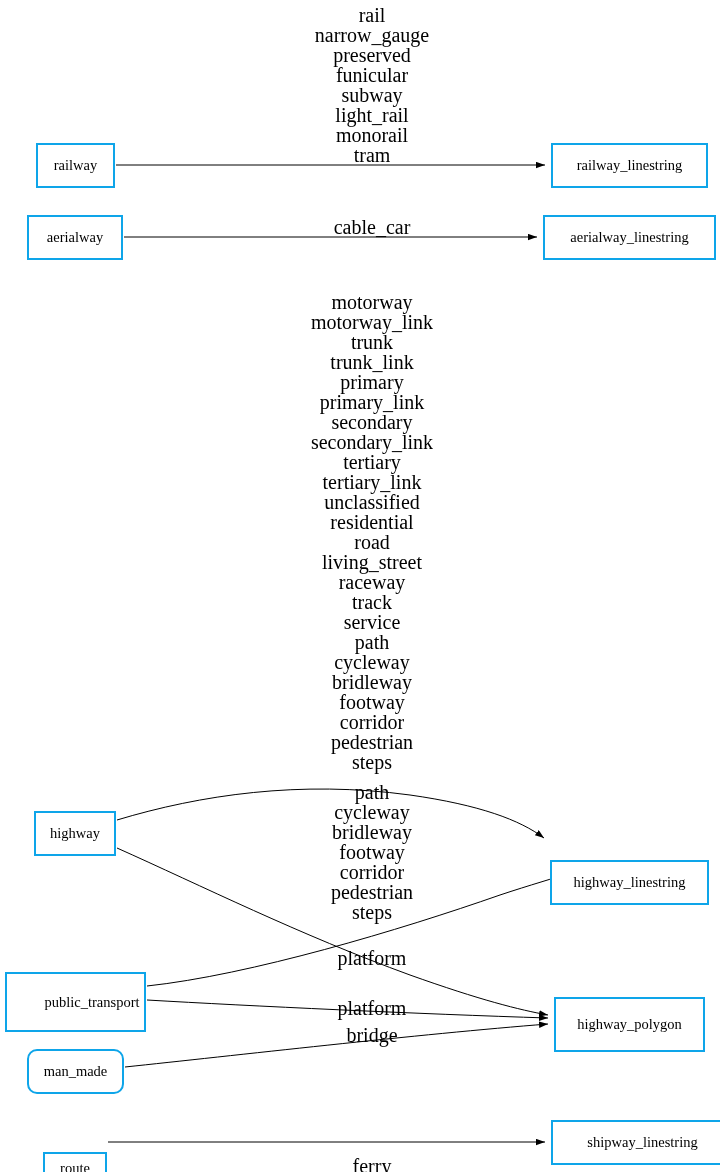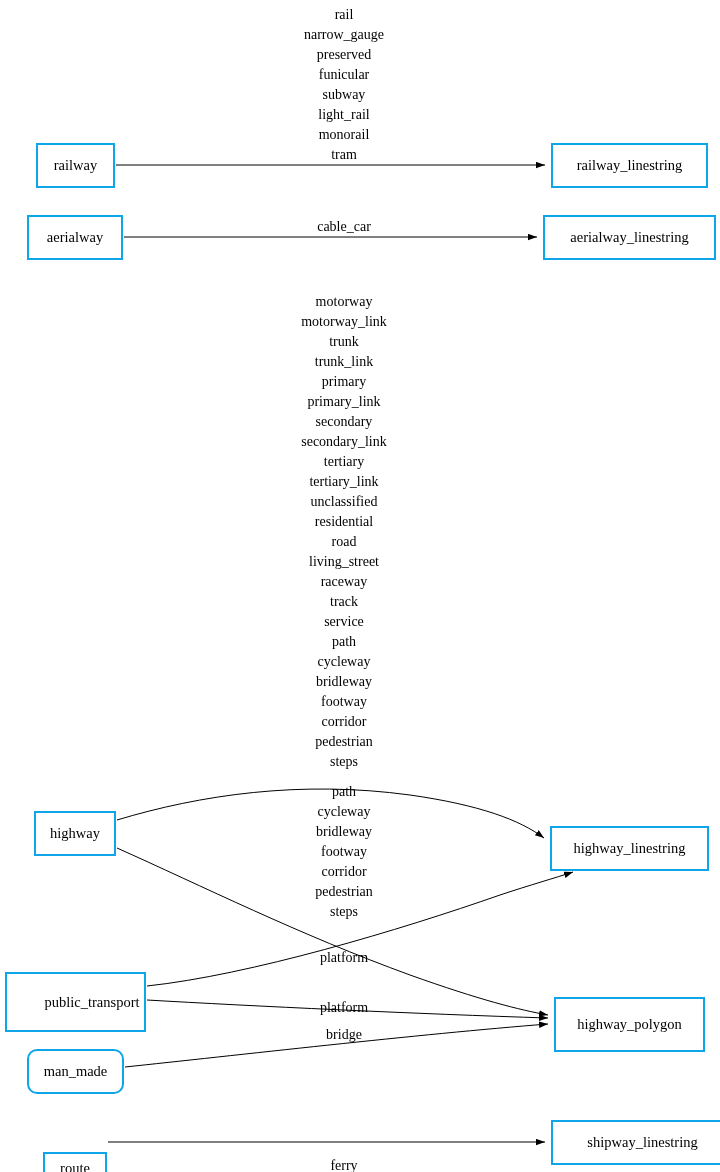--- a/index.html
+++ b/index.html
@@ -29,25 +29,26 @@
     background: #ffffff;
     display: flex;
     align-items: center;
     justify-content: center;
     font-size: 14.5px;
     line-height: 1;
     white-space: nowrap;
   }
   .edge-label {
     position: absolute;
-    font-size: 14px;
+    font-size: 20px;
     line-height: 20px;
     text-align: center;
     white-space: pre;
     transform: translateX(-50%);
+    margin-left: 28px;
   }
 </style>
 </head>
 <body>
 
 <div id="canvas">
 
   <svg class="edges" viewBox="0 0 720 1172">
     <defs>
       <marker id="arrow" markerWidth="10" markerHeight="10" refX="9" refY="3.2" orient="auto" markerUnits="userSpaceOnUse">
@@ -65,21 +66,21 @@
         <path d="M108,1142 L545,1142" marker-end="url(#arrow)"></path>
       </g>
   </svg>
 
   <div id="node-layer">
       <div class="node" style="left: 36px; top: 143px; width: 79px; height: 45px;">railway</div>
       <div class="node" style="left: 551px; top: 143px; width: 157px; height: 45px;">railway_linestring</div>
       <div class="node" style="left: 27px; top: 215px; width: 96px; height: 45px;">aerialway</div>
       <div class="node" style="left: 543px; top: 215px; width: 173px; height: 45px;">aerialway_linestring</div>
       <div class="node" style="left: 34px; top: 811px; width: 82px; height: 45px;">highway</div>
-      <div class="node" style="left: 550px; top: 826px; width: 159px; height: 45px;">highway_linestring</div>
+      <div class="node" style="left: 550px; top: 860px; width: 159px; height: 45px;">highway_linestring</div>
       <div class="node" style="left: 5px; top: 972px; width: 141px; height: 60px; padding-left: 33px;">public_transport</div>
       <div class="node" style="left: 554px; top: 997px; width: 151px; height: 55px;">highway_polygon</div>
       <div class="node" style="left: 27px; top: 1049px; width: 97px; height: 45px; border-radius: 10px;">man_made</div>
       <div class="node" style="left: 43px; top: 1120px; width: 64px; height: 32px; margin-top: 32px;">route</div>
       <div class="node" style="left: 551px; top: 1120px; width: 183px; height: 45px;">shipway_linestring</div>
     </div>
   <div id="label-layer">
       <div class="edge-label" style="left: 344px; top: 5px;">rail
 narrow_gauge
 preserved

